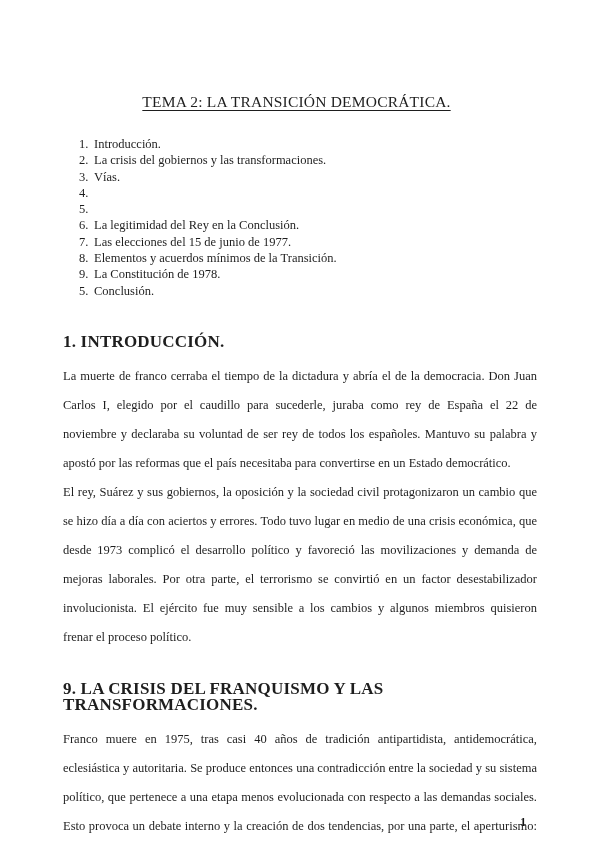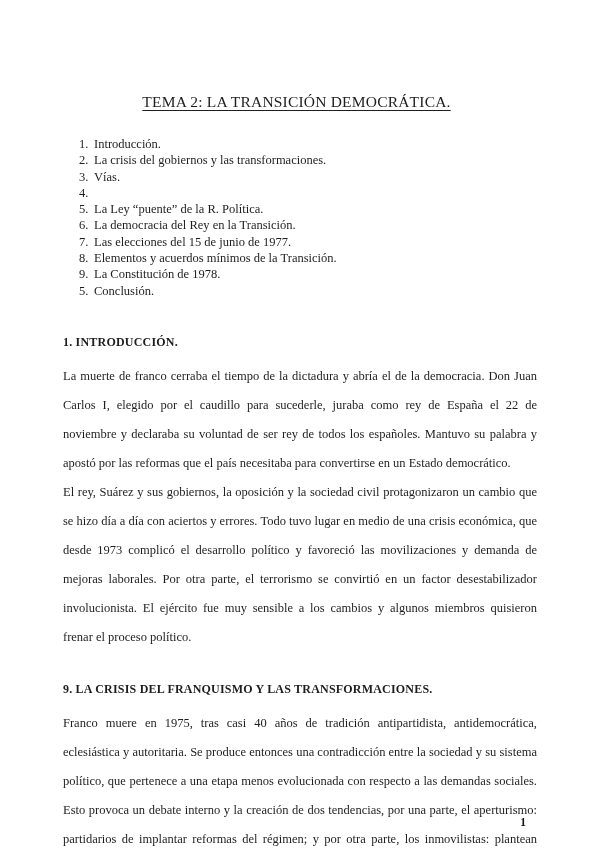--- a/index.html
+++ b/index.html
@@ -40,21 +40,21 @@
     display: flex;
     align-items: baseline;
   }
   .toc-num {
     display: inline-block;
     min-width: 15px;
     flex: 0 0 auto;
   }
   .section-heading {
     font-weight: bold;
-    font-size: 12px;
+    font-size: 17px;
     line-height: 16px;
     letter-spacing: 0.2px;
   }
   .heading-1 { margin-top: 35px; }
   .heading-2 { margin-top: 29px; }
   .para {
     margin: 0;
     font-size: 12.5px;
     line-height: 29px;
     text-align: justify;
@@ -90,25 +90,24 @@
     </div>
     <div class="toc-item">
       <span class="toc-num">3.</span>
       <span>Vías.</span>
     </div>
     <div class="toc-item">
       <span class="toc-num">4.</span>
     </div>
     <div class="toc-item">
       <span class="toc-num">5.</span>
-      <span>La Ley “puente” de la R. Política.</span>
     </div>
     <div class="toc-item">
       <span class="toc-num">6.</span>
-      <span>La democracia del Rey en la Transición.</span>
+      <span>La legitimidad del Rey en la Conclusión.</span>
     </div>
     <div class="toc-item">
       <span class="toc-num">7.</span>
       <span>Las elecciones del 15 de junio de 1977.</span>
     </div>
     <div class="toc-item">
       <span class="toc-num">8.</span>
       <span>Elementos y acuerdos mínimos de la Transición.</span>
     </div>
     <div class="toc-item">

